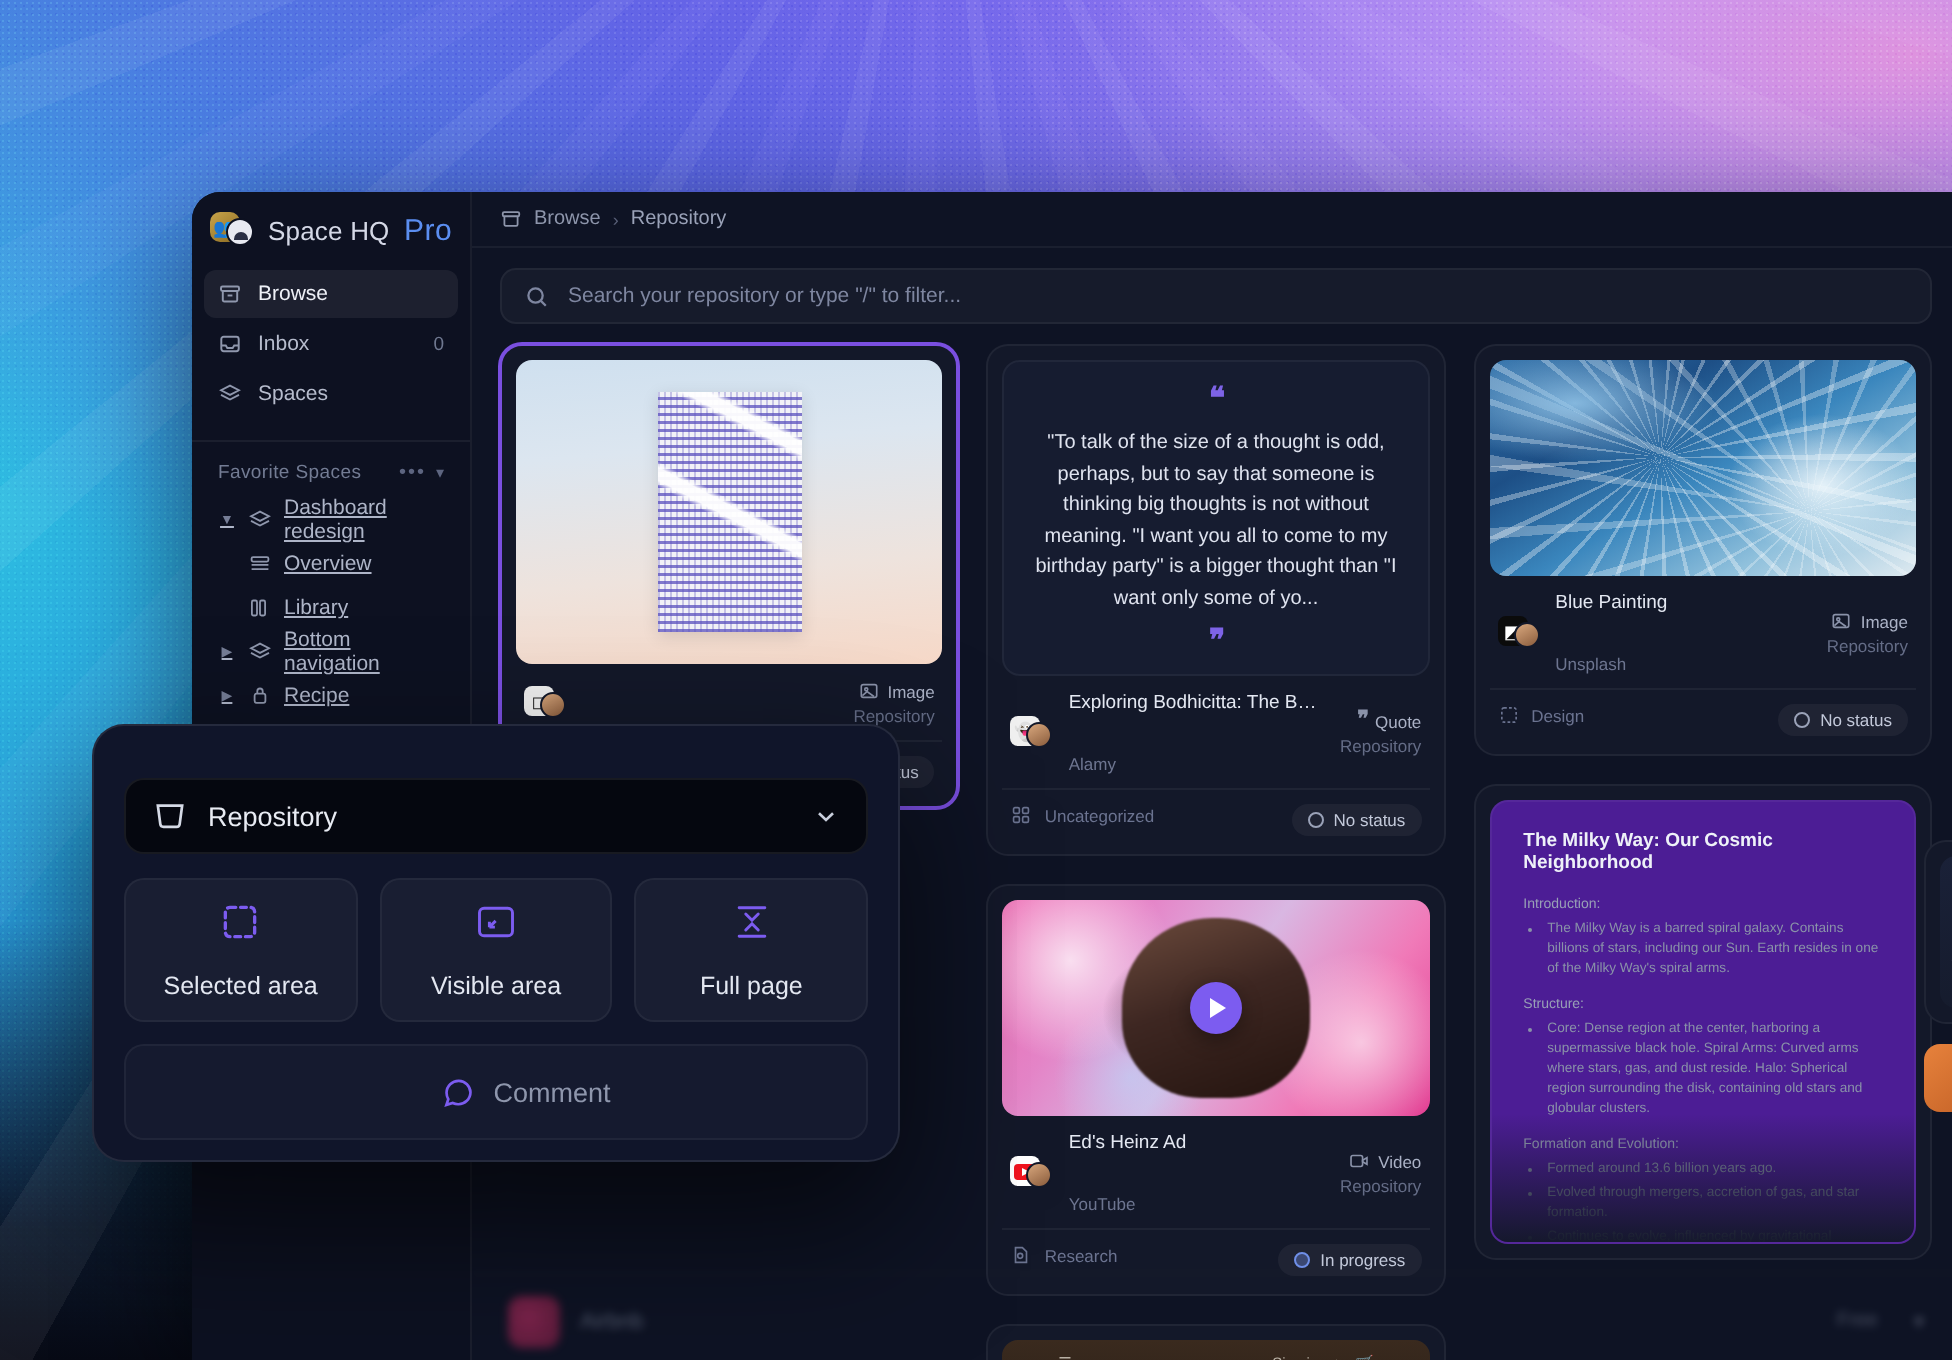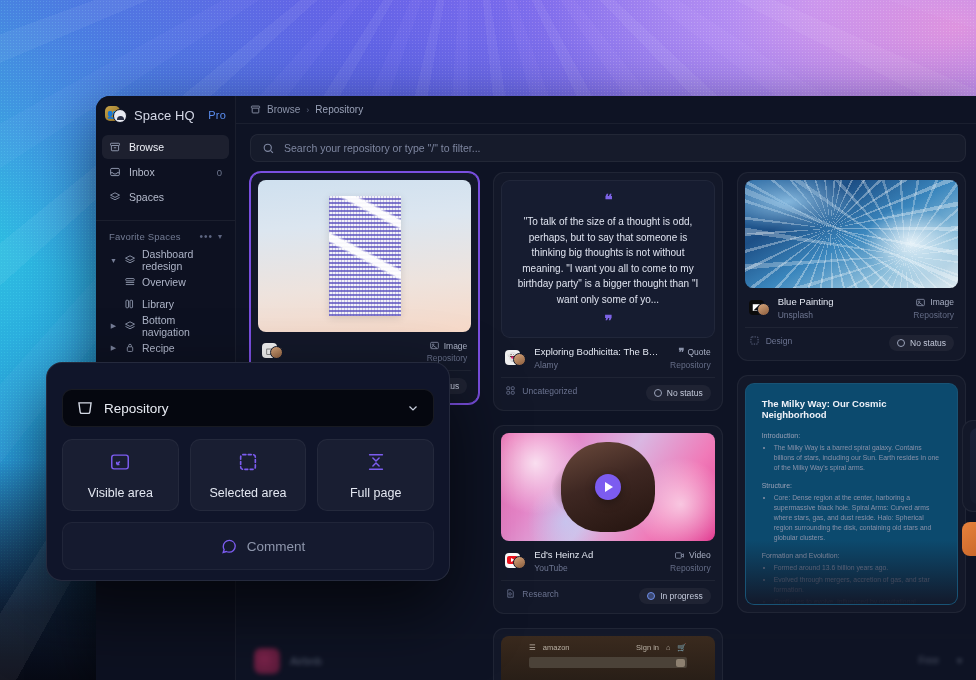--- a/index.html
+++ b/index.html
@@ -65,21 +65,21 @@
     display:flex; align-items:center; justify-content:center;
     font-size:9px; color:#fff5cf;
   }
   .av-b {
     position:absolute; left:8px; top:3px; width:14px; height:14px; border-radius:50%;
     background:#e8eaf2; border:1.5px solid #0d1121;
     display:flex; align-items:center; justify-content:center;
   }
   .av-b i { width:7px;height:4px;border-radius:4px 4px 0 0;background:#2a2f45;display:block;margin-top:3px;}
   .sb-title { font-size: 13px; color: #d4d8e6; letter-spacing:.1px; flex:1; }
-  .pro-badge { font-size: 11px; color: #5b8ef0; letter-spacing:.2px; }
+  .pro-badge { font-size: 15px; color: #5b8ef0; letter-spacing:.2px; }
 
   .sb-nav { padding: 2px 6px 8px 6px; }
   .sb-item {
     display:flex; align-items:center; gap:8px; height:24px;
     padding: 0 7px; border-radius: 6px; color:#b6bccd; font-size:10.5px;
     cursor: default; margin-bottom: 1px;
   }
   .sb-item.active { background: rgba(255,255,255,.065); color:#eef0f7; }
   .sb-item .ico { width:12px; height:12px; flex:none; display:block; color:#8f97ad; }
   .sb-item .cnt { margin-left:auto; font-size:9.5px; color:#6f7890; }
@@ -89,21 +89,21 @@
   .sb-sec-head {
     display:flex; align-items:center; gap:5px; padding: 0 13px 0 13px;
     height:18px; margin-bottom:4px;
   }
   .sb-sec-head .t { font-size:9.5px; color:#737c94; letter-spacing:.2px; flex:1; }
   .sb-sec-head .m { font-size:10px; color:#5d6580; letter-spacing:1px; }
   .sb-sec-head .c { font-size:8px; color:#5d6580; }
 
   .sb-tree-item {
     display:flex; align-items:center; gap:6px; height:22px;
-    padding: 0 7px; border-radius:6px; color:#aeb5c8; font-size:10.5px; cursor:default;
+    padding: 0 7px; border-radius:6px; color:#aeb5c8; font-size:10.5px; cursor:default;text-decoration:underline;
   }
   .sb-tree-item .caret { width:9px; flex:none; font-size:7px; color:#757d96; text-align:center; }
   .sb-tree-item .ico { width:12px;height:12px;flex:none;color:#8f97ad; }
   .sb-tree-item.nested { padding-left: 22px; }
 
   
   #main { flex: 1; min-width: 0; display: flex; flex-direction: column; background:#0e1324; }
   #breadcrumb {
     height: 28px; display:flex; align-items:center; gap:6px;
     padding: 0 14px; border-bottom: 1px solid rgba(255,255,255,.05);
@@ -206,21 +206,21 @@
   
   .quote-box {
     background: #161c30; border:1px solid rgba(255,255,255,.05);
     border-radius: 9px; padding: 11px 12px 9px 12px; text-align:center;
   }
   .quote-mark { color:#7d63e6; font-size:15px; line-height:1; font-weight:700; letter-spacing:-1px;}
   .quote-text { color:#dfe3ef; font-size:10px; line-height:1.55; margin: 7px 0 6px 0; }
 
   
   .article-box {
-    background:#0c4a6e; border:1px solid rgba(255,255,255,.05); border-radius:9px;
+    background:#4c1d95; border:1px solid rgba(255,255,255,.05); border-radius:9px;
     padding: 14px 16px 0 16px; height: 222px; overflow:hidden; position:relative;
   }
   .art-title { color:#eef1f8; font-size:9.5px; font-weight:bold; margin-bottom:12px; }
   .art-h { color:#98a0b6; font-size:7px; margin: 8px 0 4px 0; }
   .art-ul { margin: 0 0 0 12px; padding:0; }
   .art-ul li { color:#8a92a9; font-size:6.8px; line-height:1.5; margin-bottom:2px; }
   .art-fade { position:absolute; left:0; right:0; bottom:0; height:64px;
     background: linear-gradient(180deg, rgba(20,26,44,0), rgba(19,24,41,.97)); }
 
   
@@ -235,21 +235,21 @@
   .fav.youtube { background:#fff; }
   .fav.youtube i { display:block; width:11px;height:8px;background:#f0131e;border-radius:2px; position:relative;}
   .fav.youtube i::after { content:""; position:absolute; left:4px; top:2px; width:0;height:0;
     border-left:4px solid #fff; border-top:2px solid transparent;border-bottom:2px solid transparent;}
   .pfp {
     position:absolute; left:8px; top:3px; width:13px;height:13px;border-radius:50%;
     border:1.5px solid #131829; background: linear-gradient(150deg,#d9a87e,#8a5c3c);
   }
   .meta-txt { flex:1; min-width:0; }
   .meta-title { color:#e4e8f2; font-size:9.5px; white-space:nowrap; overflow:hidden; text-overflow:ellipsis; }
-  .meta-sub { color:#6d7590; font-size:8.5px; margin-top:3px; }
+  .meta-sub { color:#6d7590; font-size:8.5px; margin-top:20px; }
   .meta-right { text-align:right; flex:none; }
   .meta-type { display:flex; align-items:center; gap:4px; justify-content:flex-end; color:#aab1c5; font-size:8.5px; }
   .meta-type svg { color:#8a92a9; }
   .meta-type .qm { color:#8a92a9; font-size:11px; line-height:1; font-weight:700; letter-spacing:-1px;}
   .meta-repo { color:#646c86; font-size:8.5px; margin-top:2px; }
 
   .tagbar {
     display:flex; align-items:flex-start; border-top:1px solid rgba(255,255,255,.055);
     padding: 7px 4px 2px 4px; gap:11px;
   }
@@ -696,35 +696,35 @@
     <span class="lbl">Repository</span>
     <svg width="14" height="14" viewBox="0 0 16 16" fill="none" stroke="currentColor" stroke-width="1.5">
       <path d="M4 6.4L8 10.2l4-3.8"></path>
     </svg>
   </div>
 
   <div id="capture-options">
 
     <div class="opt">
       <span class="oi">
+        <svg width="22" height="22" viewBox="0 0 24 24" fill="none" stroke="currentColor" stroke-width="1.8" stroke-dasharray="3.2 2.6" stroke-linecap="round">
+          <rect x="4" y="4" width="16" height="16" rx="2.5"></rect>
+        </svg>
+      </span>
+      <span class="ol">Selected area</span>
+    </div>
+
+    <div class="opt">
+      <span class="oi">
         <svg width="22" height="22" viewBox="0 0 24 24" fill="none" stroke="currentColor" stroke-width="1.6">
           <rect x="3" y="4.5" width="18" height="15" rx="2.5"></rect>
           <path d="M8.4 14.8h3m-3 0v-3m0 3l3.4-3.4"></path>
         </svg>
       </span>
       <span class="ol">Visible area</span>
-    </div>
-
-    <div class="opt">
-      <span class="oi">
-        <svg width="22" height="22" viewBox="0 0 24 24" fill="none" stroke="currentColor" stroke-width="1.8" stroke-dasharray="3.2 2.6" stroke-linecap="round">
-          <rect x="4" y="4" width="16" height="16" rx="2.5"></rect>
-        </svg>
-      </span>
-      <span class="ol">Selected area</span>
     </div>
 
     <div class="opt">
       <span class="oi">
         <svg width="22" height="22" viewBox="0 0 24 24" fill="none" stroke="currentColor" stroke-width="1.6" stroke-linecap="round">
           <path d="M5 4.2h14M5 19.8h14"></path>
           <path d="M8.6 7.6L12 11l3.4-3.4"></path>
           <path d="M8.6 16.4L12 13l3.4 3.4"></path>
         </svg>
       </span>

